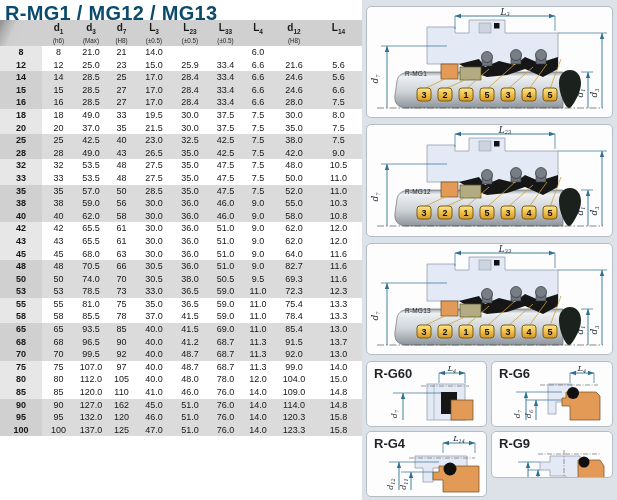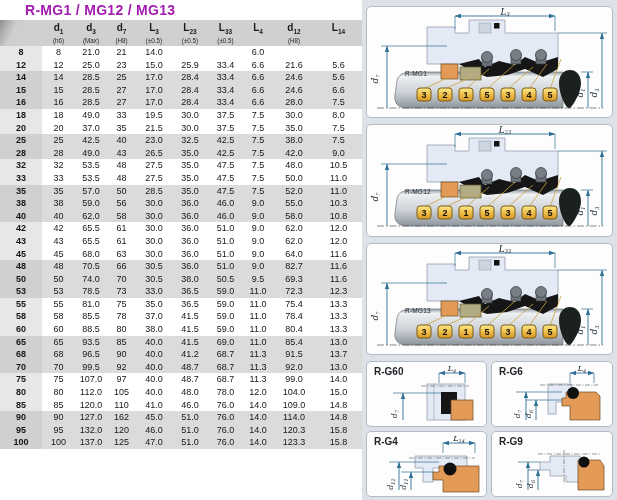--- a/index.html
+++ b/index.html
@@ -1,36 +1,36 @@
 <!DOCTYPE html>
 <html><head>
 <meta charset="utf-8">
 <style>
   html,body{margin:0;padding:0;}
   body{width:617px;height:500px;overflow:hidden;background:#fff;font-family:"Liberation Sans",sans-serif;}
   .page{display:flex;width:617px;height:500px;}
   
   .left{width:362px;height:500px;background:#fff;}
-  .title{font-size:14px;font-weight:bold;color:#a21caf;padding:2px 2px 1px 5px;height:17px;letter-spacing:.3px;margin-left:20px;}
+  .title{font-size:20px;font-weight:bold;color:#0c4a6e;padding:2px 2px 1px 5px;height:17px;letter-spacing:.3px;}
   table{border-collapse:collapse;table-layout:fixed;width:362px;}
   thead th{background:#d0d0d0;height:26px;vertical-align:middle;padding:0;text-align:center;}
   th.corner{background:linear-gradient(115deg,#8d8d8d 0%,#adadad 14%,#cecece 34%,#d0d0d0 60%);}
   .hm{display:block;font-weight:bold;font-size:10px;line-height:10px;color:#1a1a1a;}
   .hm sub{font-size:6.5px;}
   .hn{display:block;font-size:6.3px;line-height:7px;color:#2a2a2a;font-weight:normal;}
   tbody td{font-size:9px;line-height:12.6px;height:12.6px;padding:0;text-align:center;color:#161616;white-space:nowrap;}
   tbody td.sz{font-weight:bold;background:#e7e7e7;}
   tbody tr.band td{background:#dbdbdb;}
   tbody tr.band td.sz{background:#d0d0d0;}
   
   .right{position:relative;width:255px;height:500px;background:#dde2e8;}
   .panel{position:absolute;background:#fdfdfe;border:1px solid #b4bcc6;border-radius:5px;box-sizing:border-box;overflow:hidden;}
   .dsvg{display:block;}
   .model-label{position:absolute;font-size:6.5px;color:#24282c;letter-spacing:.2px;}
-  .model-label-sm{position:absolute;left:7px;top:4px;font-size:10px;font-weight:bold;color:#1f2226;text-align:center;}
+  .model-label-sm{position:absolute;left:7px;top:4px;font-size:13px;font-weight:bold;color:#1f2226;text-align:center;}
   .dimtxt{font-family:"DejaVu Serif",serif;font-style:italic;font-size:9px;fill:#15232e;}
   .dimtxt-sm{font-family:"DejaVu Serif",serif;font-style:italic;font-size:8px;fill:#15232e;}
   .tagtxt{font-family:"Liberation Sans",sans-serif;font-weight:bold;font-size:9px;fill:#161309;}
 </style>
 </head>
 <body>
 
 <div class="page">
   <div class="left">
     <div class="title">R-MG1 / MG12 / MG13</div>
@@ -332,32 +332,20 @@
           <tr>
             <td class="sz">58</td>
             <td>58</td>
             <td>85.5</td>
             <td>78</td>
             <td>37.0</td>
             <td>41.5</td>
             <td>59.0</td>
             <td>11.0</td>
             <td>78.4</td>
-            <td>13.3</td>
-          </tr>
-          <tr>
-            <td class="sz">60</td>
-            <td>60</td>
-            <td>88.5</td>
-            <td>80</td>
-            <td>38.0</td>
-            <td>41.5</td>
-            <td>59.0</td>
-            <td>11.0</td>
-            <td>80.4</td>
             <td>13.3</td>
           </tr>
           <tr class="band">
             <td class="sz">65</td>
             <td>65</td>
             <td>93.5</td>
             <td>85</td>
             <td>40.0</td>
             <td>41.5</td>
             <td>69.0</td>
@@ -742,21 +730,21 @@
           <line x1="32" y1="58" x2="32" y2="30" stroke="#2e6f94" stroke-width="0.9"></line>
           <polygon points="29.8,36 34.2,36 32,30" fill="#2e6f94"></polygon>
           <text class="dimtxt-sm" transform="rotate(-90 26 52)" x="26" y="52" text-anchor="middle"><tspan>d</tspan><tspan font-size="5" dy="1.5">12</tspan></text>
           <line x1="34" y1="40" x2="66" y2="40" stroke="#2e6f94" stroke-width="0.7"></line>
           <line x1="44" y1="58" x2="44" y2="40" stroke="#2e6f94" stroke-width="0.9"></line>
           <polygon points="41.8,46 46.2,46 44,40" fill="#2e6f94"></polygon>
           <text class="dimtxt-sm" transform="rotate(-90 39 52)" x="39" y="52" text-anchor="middle"><tspan>d</tspan><tspan font-size="5" dy="1.5">11</tspan></text>
         </svg>
       <div class="model-label-sm">R-G4</div>
     </div>
-    <div class="panel" style="left:129px;top:431px;width:122px;height:66px;">
+    <div class="panel" style="left:129px;top:431px;width:122px;height:47px;">
       <svg class="dsvg" width="119" height="64" viewBox="0 0 119 64">
           <line x1="46" y1="22" x2="108" y2="22" stroke="#555" stroke-width="0.6" stroke-dasharray="5 1.5 1 1.5"></line>
           <path d="M48,30 L58,30 L58,24 L88,24 L88,50 L74,50 L74,44 L58,44 L58,38 L48,38 Z" fill="#e3eaf5" stroke="#94a0ad" stroke-width="0.8"></path>
           <line x1="72" y1="18" x2="72" y2="52" stroke="#555" stroke-width="0.6" stroke-dasharray="5 1.5 1 1.5"></line>
           <path d="M86,28 L108,28 L112,34 L112,58 L86,58 Z" fill="#e29a56" stroke="#6b4a22" stroke-width="0.7"></path>
           <circle cx="92" cy="30" r="5.5" fill="#101010"></circle>
           <line x1="26" y1="30" x2="48" y2="30" stroke="#2e6f94" stroke-width="0.7"></line>
           <line x1="36" y1="58" x2="36" y2="30" stroke="#2e6f94" stroke-width="0.9"></line>
           <polygon points="33.8,36 38.2,36 36,30" fill="#2e6f94"></polygon>
           <text class="dimtxt-sm" transform="rotate(-90 30 52)" x="30" y="52" text-anchor="middle"><tspan>d</tspan><tspan font-size="5" dy="1.5">7</tspan></text>

